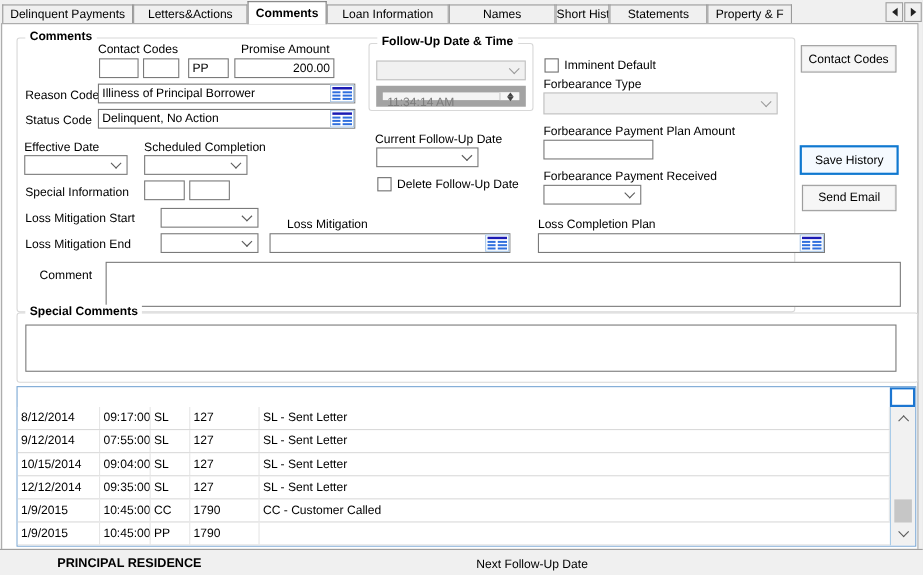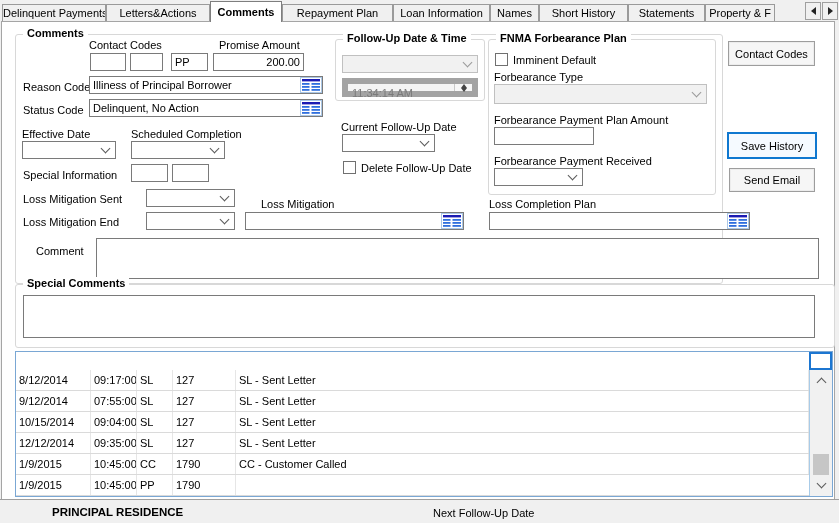--- a/index.html
+++ b/index.html
@@ -6,21 +6,21 @@
   #app{position:relative;width:839px;height:523px;background:#f0f0f0;
        font-family:"Liberation Sans",sans-serif;font-size:11px;color:#000;overflow:hidden;}
 
   
   .tabbar{position:absolute;left:0;top:0;width:839px;height:21px;}
   .tabs{display:flex;align-items:flex-end;height:21px;padding-left:2px;}
   .tab{height:17px;line-height:16px;border:1px solid #9a9a9a;border-bottom:none;background:#f0f0f0;
        text-align:center;font-size:11px;overflow:hidden;white-space:nowrap;box-sizing:border-box;cursor:default;}
   .tab.active{height:21px;line-height:20px;background:#fff;font-weight:bold;margin-bottom:-1px;
        position:relative;z-index:5;border-color:#7e7e7e;}
-  .tabs .tab:nth-child(1){width:104px}.tabs .tab:nth-child(2){width:104px}
+  .tabs .tab:nth-child(1){width:119px}.tabs .tab:nth-child(2){width:104px}
   .tabs .tab:nth-child(3){width:72px}.tabs .tab:nth-child(4){width:111px}
   .tabs .tab:nth-child(5){width:97px}.tabs .tab:nth-child(6){width:49px}
   .tabs .tab:nth-child(7){width:89px}.tabs .tab:nth-child(8){width:77px}
   .tabs .tab:nth-child(9){width:70px}
   .tabscroll{position:absolute;right:1px;top:2px;display:flex;gap:1px;z-index:6;}
   .tsbtn{width:16px;height:18px;background:#f0f0f0;border:1px solid #9f9f9f;box-sizing:border-box;
          display:flex;align-items:center;justify-content:center;}
   .tri-l{width:0;height:0;border-top:4px solid transparent;border-bottom:4px solid transparent;border-right:5px solid #222;}
   .tri-r{width:0;height:0;border-top:4px solid transparent;border-bottom:4px solid transparent;border-left:5px solid #222;}
 
@@ -92,21 +92,20 @@
 </head>
 <body>
 
 <div id="app">
 
   <div class="tabbar">
     <div class="tabs">
         <div class="tab">Delinquent Payments</div>
         <div class="tab">Letters&amp;Actions</div>
         <div class="tab active">Comments</div>
-        <div class="tab">Repayment Plan</div>
         <div class="tab">Loan Information</div>
         <div class="tab">Names</div>
         <div class="tab">Short History</div>
         <div class="tab">Statements</div>
         <div class="tab">Property &amp; F</div>
       </div>
     <div class="tabscroll">
       <div class="tsbtn">
           <i class="tri-l"></i>
         </div>
@@ -116,23 +115,20 @@
     </div>
   </div>
 
   <div class="page">
 
     <div class="groupbox" style="left:13px;top:12px;width:706px;height:248px">
       <span class="grouplabel">Comments</span>
     </div>
     <div class="groupbox" style="left:333px;top:17px;width:148px;height:60px;background:#fff">
       <span class="grouplabel">Follow-Up Date &amp; Time</span>
-    </div>
-    <div class="groupbox" style="left:486px;top:17px;width:226px;height:154px;background:#fff">
-      <span class="grouplabel">FNMA Forbearance Plan</span>
     </div>
 
     <span class="lbl" style="left:87px;top:17px">Contact Codes</span>
     <input class="txt" style="left: 88px; top: 31px; width: 36px;" value="">
     <input class="txt" style="left: 128px; top: 31px; width: 33px;" value="">
     <input class="txt" style="left: 169px; top: 31px; width: 37px;" value="PP">
     <span class="lbl" style="left:217px;top:17px">Promise Amount</span>
     <input class="txt right" style="left: 211px; top: 31px; width: 91px;" value="200.00">
 
     <span class="lbl" style="left:21px;top:59px">Reason Code</span>
@@ -173,21 +169,21 @@
       </div>
     <span class="lbl" style="left:129px;top:106px">Scheduled Completion</span>
     <div class="combo" style="left:129px;top:119px;width:94px">
         <span class="chev"></span>
       </div>
 
     <span class="lbl" style="left:21px;top:147px">Special Information</span>
     <input class="txt" style="left: 129px; top: 142px; width: 37px;" value="">
     <input class="txt" style="left: 170px; top: 142px; width: 37px;" value="">
 
-    <span class="lbl" style="left:21px;top:171px">Loss Mitigation Sent</span>
+    <span class="lbl" style="left:21px;top:171px">Loss Mitigation Start</span>
     <div class="combo" style="left:144px;top:167px;width:89px">
         <span class="chev"></span>
       </div>
     <span class="lbl" style="left:259px;top:176px">Loss Mitigation</span>
     <div class="lookupwrap" style="left:243px;top:190px;width:219px">
       <input class="txt" value="" style="">
       <span class="lookup-icon">
         <svg width="18" height="13" viewBox="0 0 18 13">
             <rect x="0" y="0" width="18" height="2.4" fill="#1b1bb4"></rect>
             <rect x="0" y="4" width="7.5" height="1.8" fill="#2f6fde"></rect>

